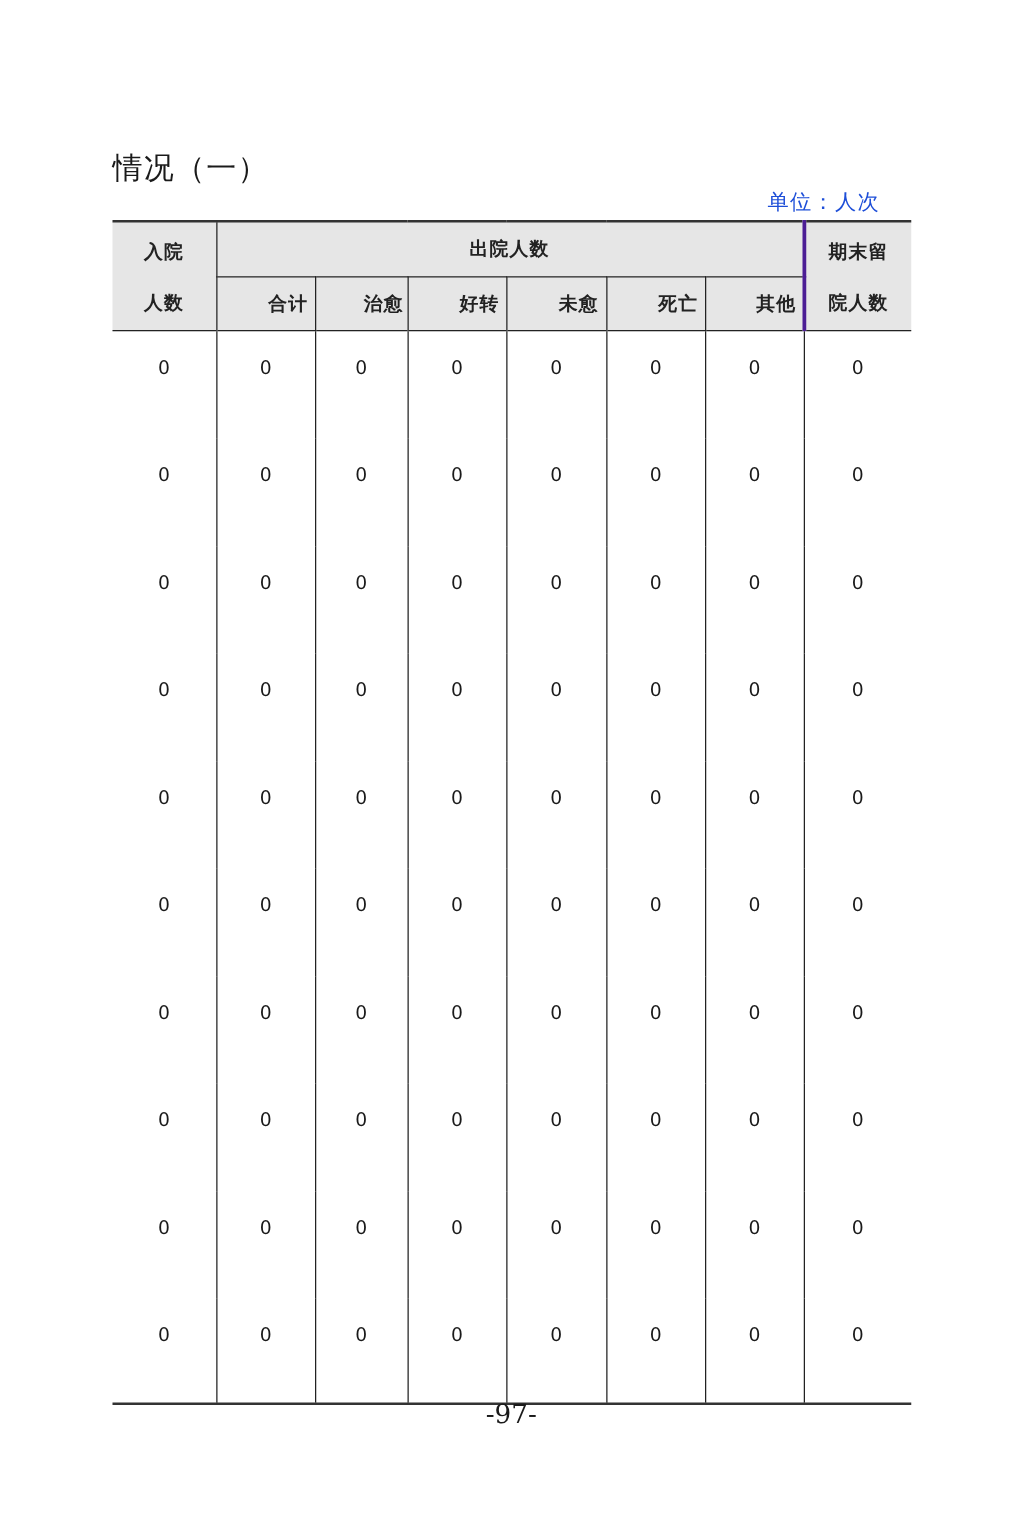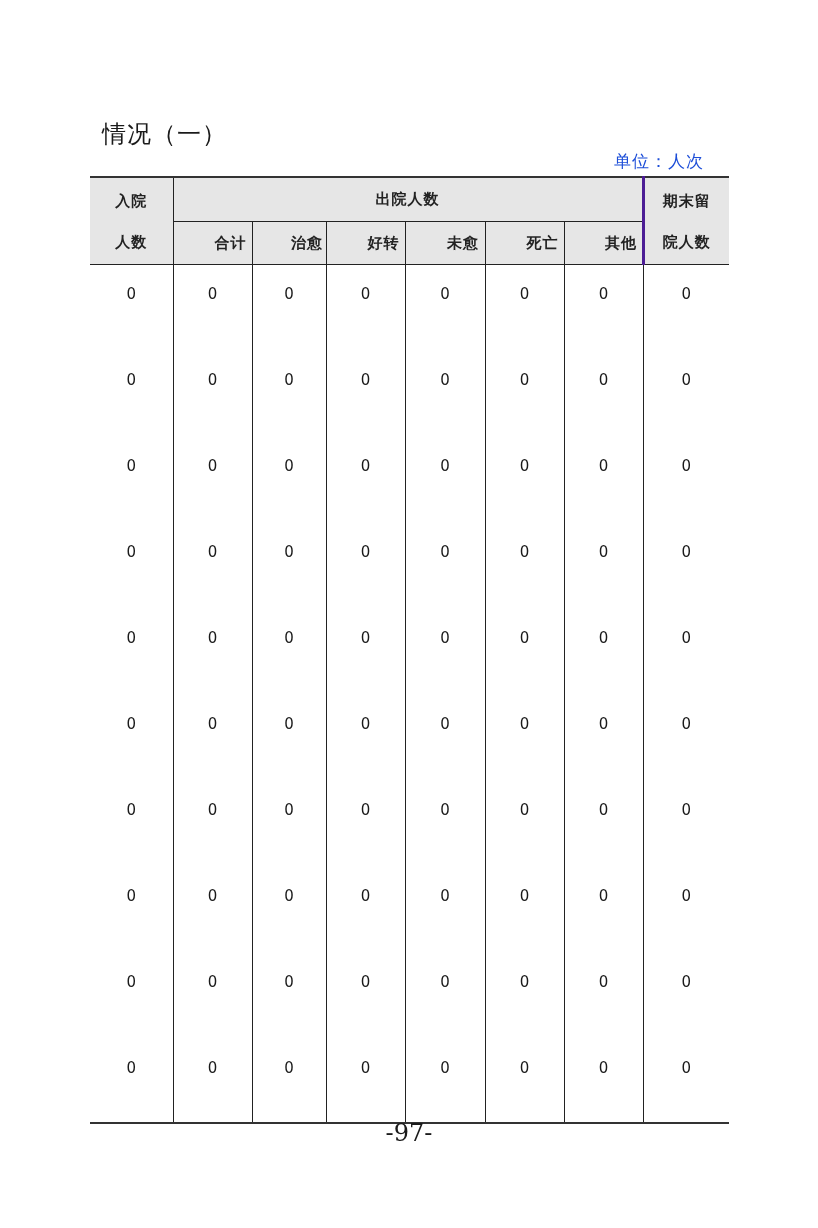--- a/index.html
+++ b/index.html
@@ -16,21 +16,20 @@
       color: #1a1a1a;
     }
     .page-title {
       position: absolute;
       left: 90px;
       top: 118px;
       font-size: 24px;
       font-family: "DejaVu Sans", "Liberation Sans", sans-serif;
       letter-spacing: 1px;
       color: #1a1a1a;
-      margin-left: 12px;
     }
     .unit-label {
       position: absolute;
       right: 114px;
       top: 150px;
       font-size: 17px;
       font-family: "DejaVu Sans", "Liberation Sans", sans-serif;
       letter-spacing: 1px;
       color: #1d4ed8;
     }
@@ -95,21 +94,21 @@
     }
     tbody td:first-child { border-left: none; }
     tbody tr:last-child td { height: 84px; }
 
     .page-number {
       position: absolute;
       left: 0;
       width: 818px;
       top: 1119px;
       text-align: center;
-      font-size: 24px;
+      font-size: 21px;
       font-family: "DejaVu Serif", "Liberation Serif", serif;
       color: #1a1a1a;
     }
   </style>
 </head>
 <body>
 
 <div class="page-title">情况（一）</div>
 <div class="unit-label">单位：人次</div>
 

